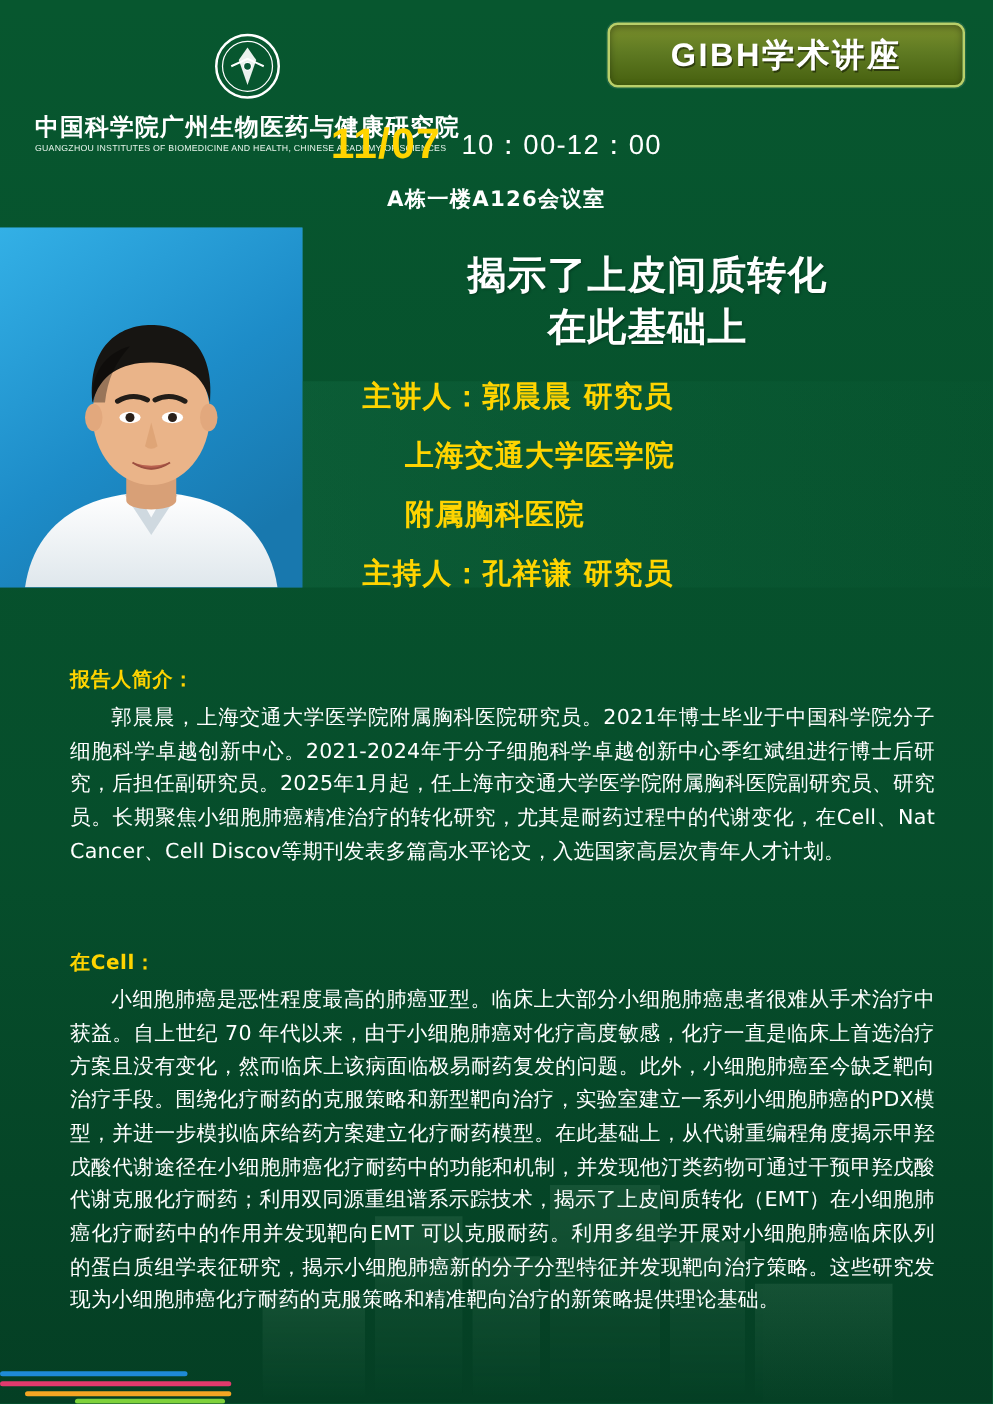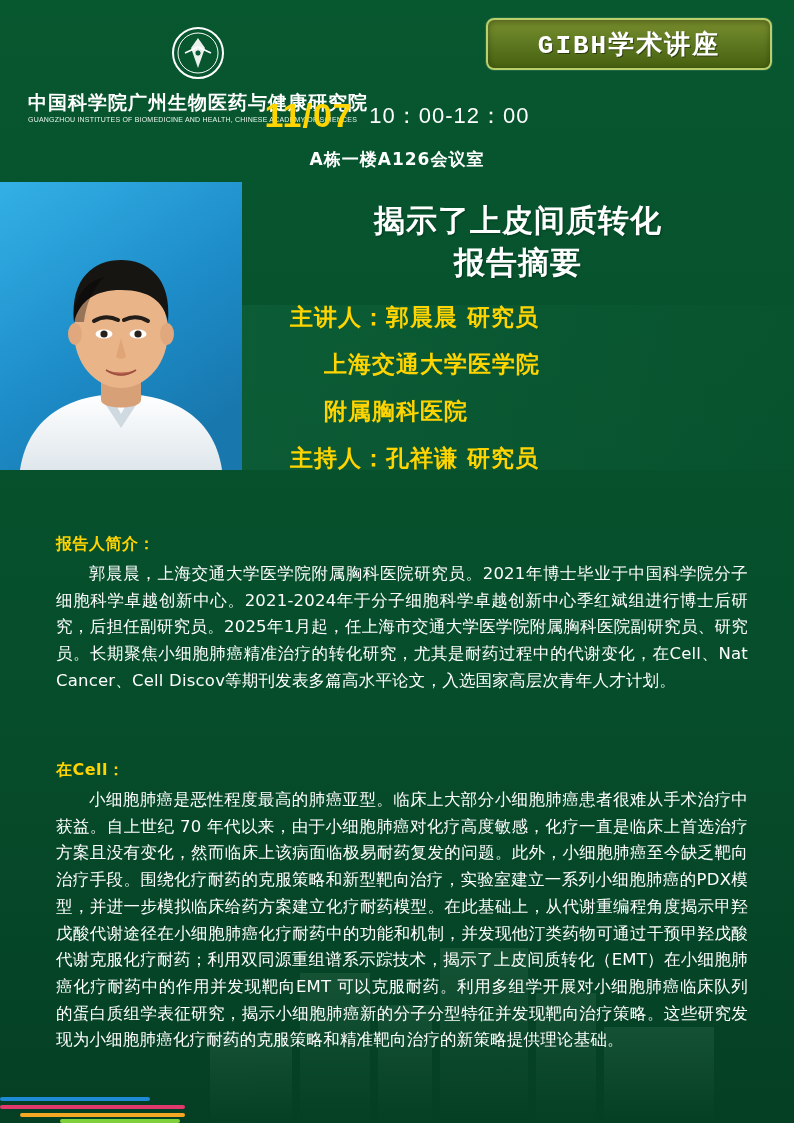--- a/index.html
+++ b/index.html
@@ -96,21 +96,21 @@
     height: 48px;
     border-radius: 8px;
     background: linear-gradient(180deg, #7a8f2c 0%, #5f7a22 45%, #46600f 100%);
     border: 2px solid #b9cf6a;
     box-shadow: 0 2px 6px rgba(0,0,0,0.35) inset, 0 0 0 1px rgba(255,255,255,0.10);
     display: flex;
     align-items: center;
     justify-content: center;
   }
   .badge-text {
-    font-family: Liberation Mono, monospace;
+    font-family: Liberation Sans, sans-serif;
     font-size: 26px;
     font-weight: bold;
     letter-spacing: 2px;
     color: #ffffff;
     text-shadow: 1px 1px 0 rgba(0,0,0,0.45);
     white-space: nowrap;
   }
   
   .datebar {
     position: absolute;
@@ -332,21 +332,21 @@
       <path d="M121 156 L116 175 q5 4 10 0 Z" fill="#dda274" opacity="0.85"></path>
 
       <path d="M106 188 q15 11 30 0 q-15 5 -30 0 Z" fill="#b9604f"></path>
       <path d="M106 188 q15 10 30 0" stroke="#9c4f40" stroke-width="1.6" fill="none"></path>
     </svg>
   </div>
 
   <div class="title-block">
     <div class="title-text">
       <div>揭示了上皮间质转化</div>
-      <div>报告摘要</div>
+      <div>在此基础上</div>
     </div>
   </div>
 
   <div class="speaker-block">
     <div class="speaker-line">主讲人：郭晨晨   研究员</div>
     <div class="speaker-line indent">上海交通大学医学院</div>
     <div class="speaker-line indent">附属胸科医院</div>
     <div class="speaker-line">主持人：孔祥谦   研究员</div>
   </div>
 

